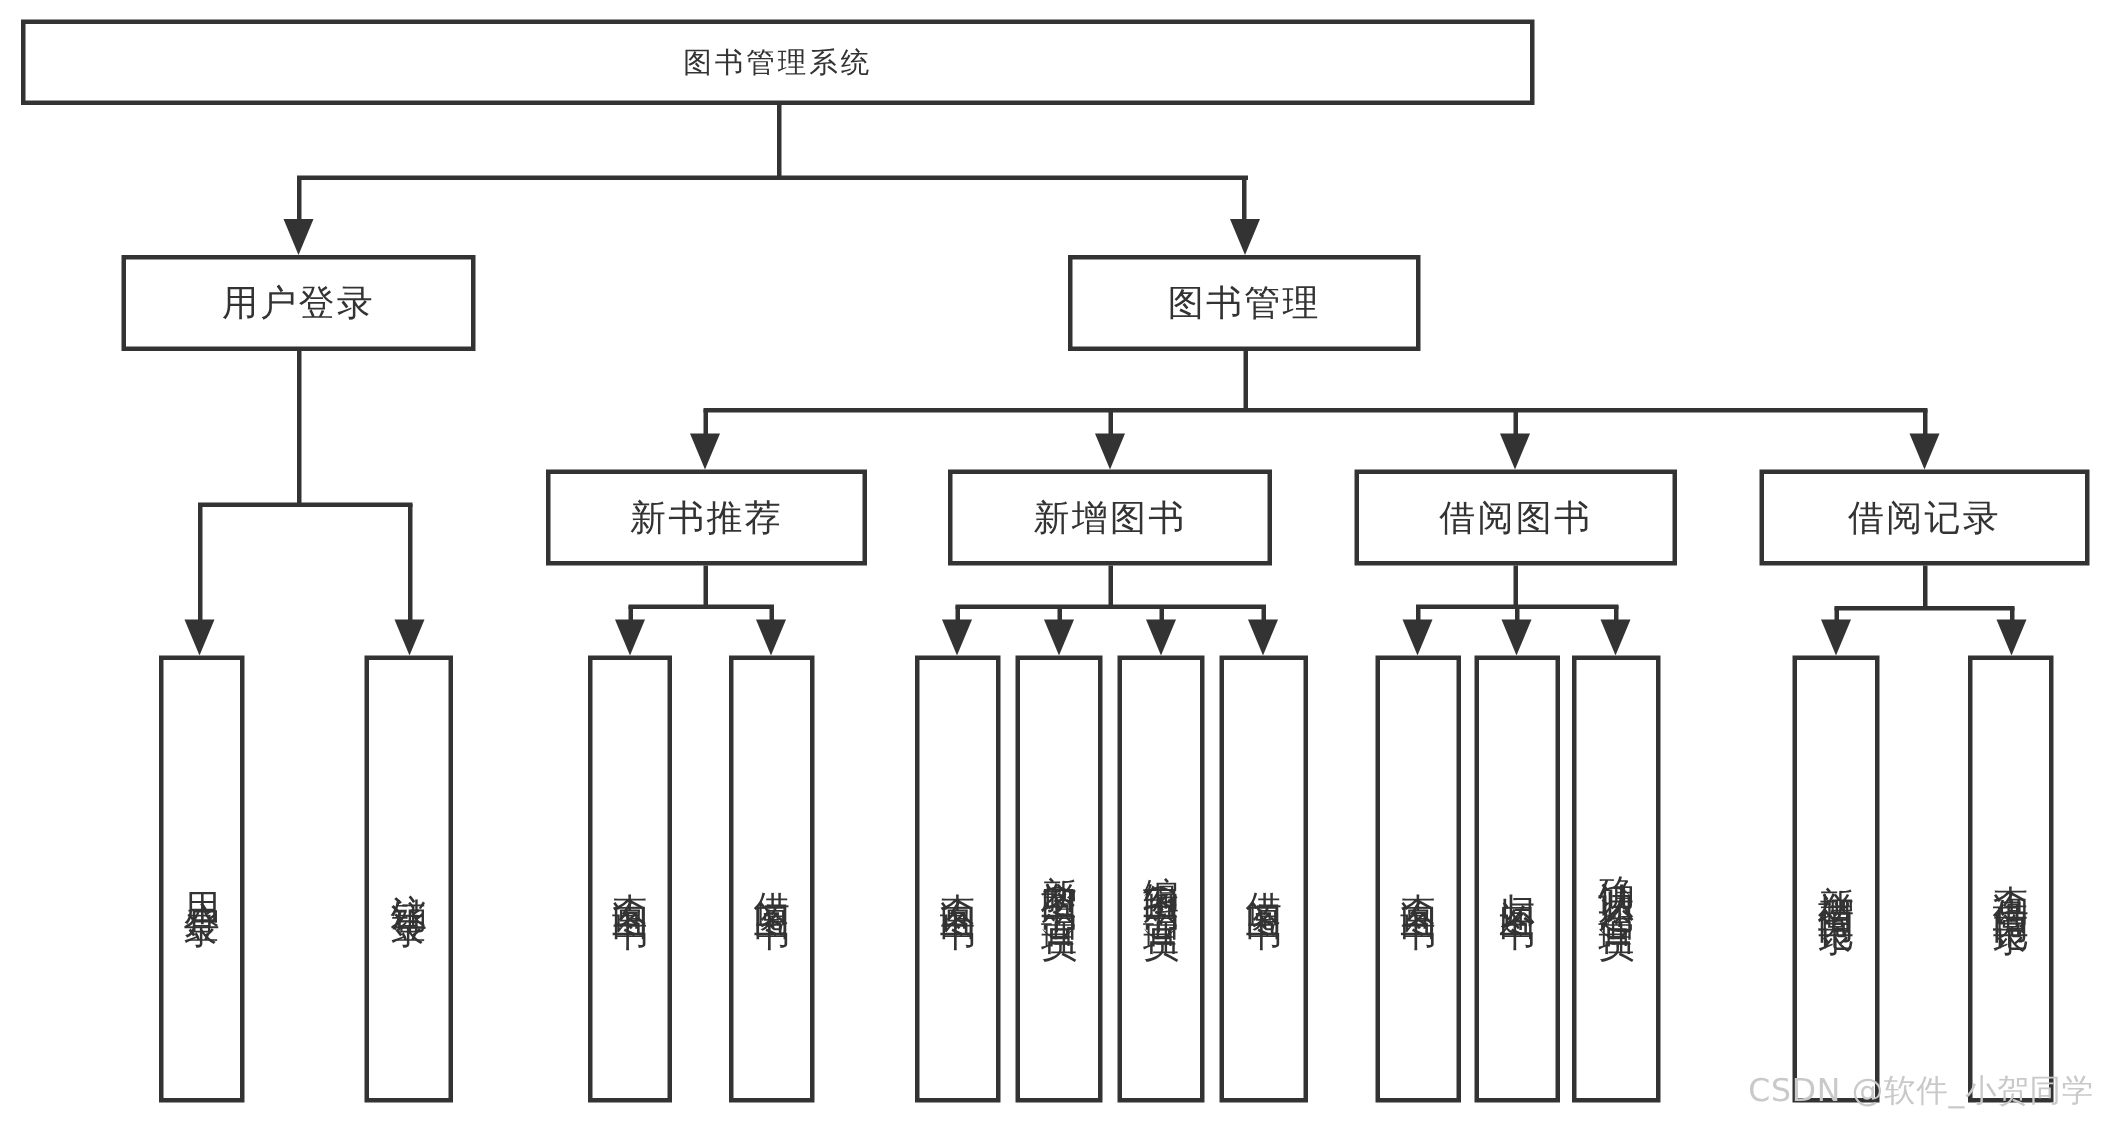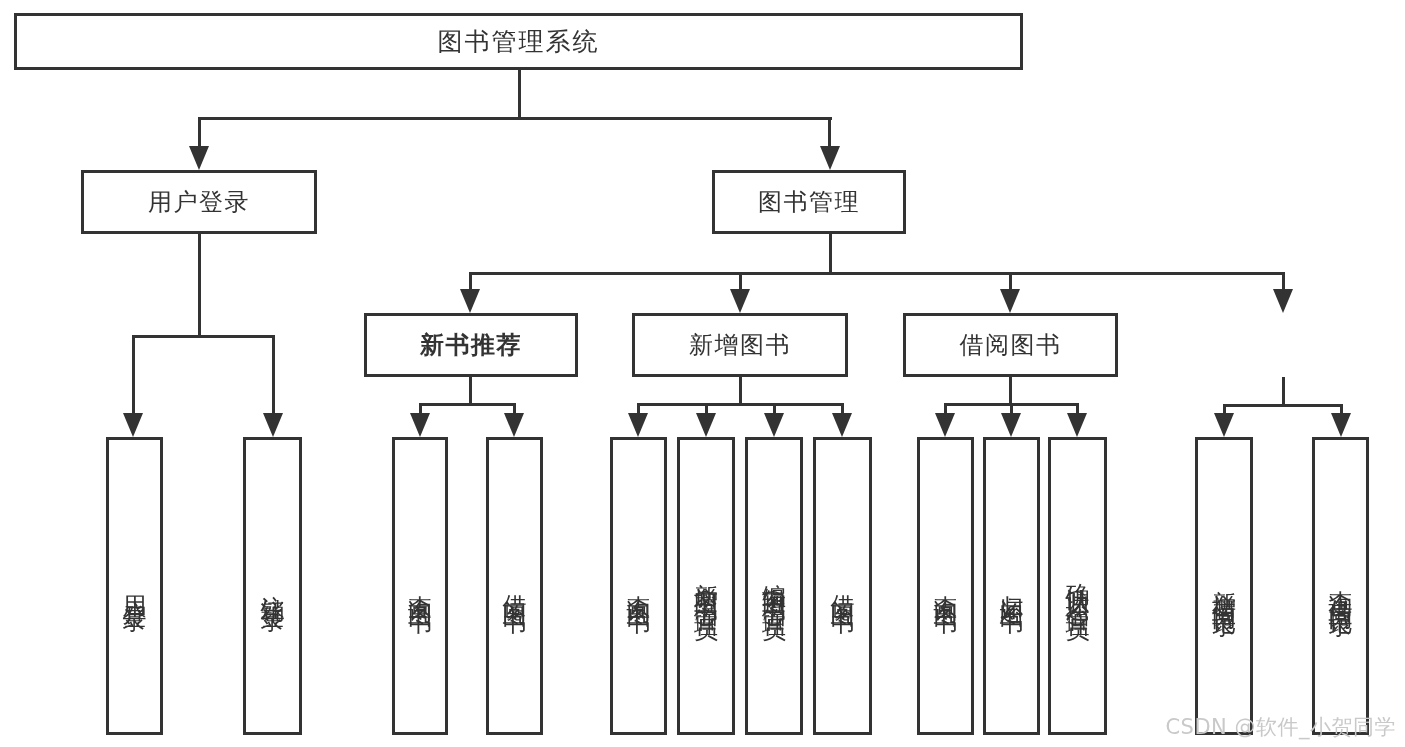--- a/index.html
+++ b/index.html
@@ -18,21 +18,21 @@
     border: 3px solid #333333;
     background: #ffffff;
     display: flex;
     align-items: center;
     justify-content: center;
     color: #333333;
     font-size: 24px;
     letter-spacing: 1.5px;
     white-space: nowrap;
   }
-  .box.title-box { font-size: 25px; letter-spacing: 2px; }
+  .box.title-box { font-size: 19px; letter-spacing: 2px; }
   
   .vbox {
     position: absolute;
     box-sizing: border-box;
     border: 3px solid #333333;
     background: #ffffff;
     display: flex;
     align-items: center;
     justify-content: center;
   }
@@ -77,21 +77,21 @@
   <div class="vline" style="left:518px; top:69px; height:49px;"></div>
   <div class="hline" style="left:198px; top:117px; width:634px;"></div>
   <div class="vline" style="left:198px; top:118px; height:29px;"></div>
   <div class="arrowhead" style="left:189px; top:146px;"></div>
   <div class="vline" style="left:828px; top:118px; height:29px;"></div>
   <div class="arrowhead" style="left:820px; top:146px;"></div>
 
   <div class="box" style="left:81px; top:170px; width:236px; height:64px;">
     <span>用户登录</span>
   </div>
-  <div class="box" style="left:712px; top:170px; width:194px; height:64px;">
+  <div class="box" style="left:712px; top:170px; width:235px; height:64px;">
     <span>图书管理</span>
   </div>
 
   <div class="vline" style="left:198px; top:233px; height:104px;"></div>
   <div class="hline" style="left:132px; top:335px; width:143px;"></div>
   <div class="vline" style="left:132px; top:336px; height:78px;"></div>
   <div class="arrowhead" style="left:123px; top:413px;"></div>
   <div class="vline" style="left:272px; top:336px; height:78px;"></div>
   <div class="arrowhead" style="left:263px; top:413px;"></div>
 
@@ -99,28 +99,31 @@
   <div class="hline" style="left:469px; top:272px; width:816px;"></div>
   <div class="vline" style="left:469px; top:273px; height:18px;"></div>
   <div class="arrowhead" style="left:460px; top:289px;"></div>
   <div class="vline" style="left:739px; top:273px; height:18px;"></div>
   <div class="arrowhead" style="left:730px; top:289px;"></div>
   <div class="vline" style="left:1009px; top:273px; height:18px;"></div>
   <div class="arrowhead" style="left:1000px; top:289px;"></div>
   <div class="vline" style="left:1282px; top:273px; height:18px;"></div>
   <div class="arrowhead" style="left:1273px; top:289px;"></div>
 
-  <div class="box" style="left:364px; top:313px; width:214px; height:64px;font-weight:bold;">
+  <div class="box" style="left:364px; top:313px; width:214px; height:64px;">
     <span>新书推荐</span>
   </div>
   <div class="box" style="left:632px; top:313px; width:216px; height:64px;">
     <span>新增图书</span>
   </div>
   <div class="box" style="left:903px; top:313px; width:215px; height:64px;">
     <span>借阅图书</span>
+  </div>
+  <div class="box" style="left:1173px; top:313px; width:220px; height:64px;">
+    <span>借阅记录</span>
   </div>
 
   <div class="vline" style="left:469px; top:377px; height:28px;"></div>
   <div class="hline" style="left:419px; top:403px; width:97px;"></div>
   <div class="vline" style="left:419px; top:404px; height:10px;"></div>
   <div class="arrowhead" style="left:410px; top:413px;"></div>
   <div class="vline" style="left:513px; top:404px; height:10px;"></div>
   <div class="arrowhead" style="left:504px; top:413px;"></div>
 
   <div class="vline" style="left:739px; top:377px; height:28px;"></div>

